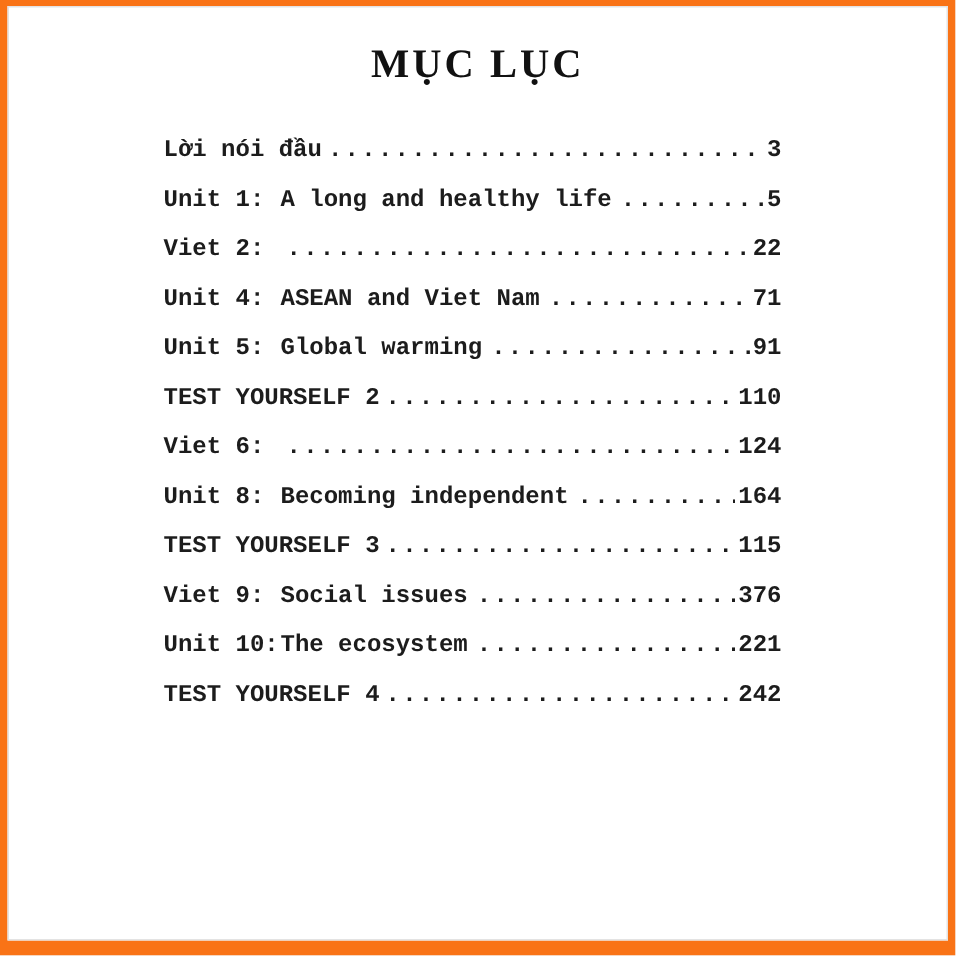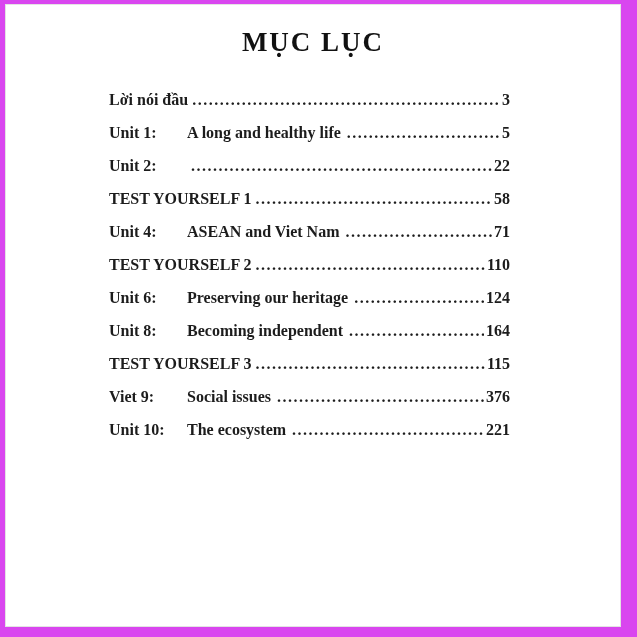--- a/index.html
+++ b/index.html
@@ -4,22 +4,22 @@
 <style>
   html, body {
     margin: 0;
     padding: 0;
     background: #ededed;
   }
   .photo-frame {
     width: 637px;
     height: 637px;
     box-sizing: border-box;
-    background: #d946ef;
-    padding: 4px 16px 10px 5px;
+    background: #f97316;
+    padding: 4px 5px 10px 5px;
   }
   .page {
     width: 100%;
     height: 100%;
     box-sizing: border-box;
     background: #ffffff;
     border: 1px solid #e3e3e3;
     padding-top: 14px;
     overflow: hidden;
     font-family: "Liberation Serif", "DejaVu Serif", serif;
@@ -37,20 +37,21 @@
     padding: 0 110px 0 103px;
   }
   .row {
     display: flex;
     align-items: baseline;
     font-size: 16px;
     font-weight: bold;
     line-height: 16px;
     margin-bottom: 17px;
     color: #1c1c1c;
+    font-family: Liberation Mono, monospace;
   }
   .label {
     white-space: nowrap;
   }
   .unit-label {
     flex: 0 0 78px;
     white-space: nowrap;
   }
   .entry-title {
     white-space: nowrap;
@@ -86,43 +87,43 @@
           <span class="leader"></span>
           <span class="pagenum">3</span>
         </div>
         <div class="row">
           <span class="label unit-label">Unit 1:</span>
           <span class="entry-title">A long and healthy life</span>
           <span class="leader"></span>
           <span class="pagenum">5</span>
         </div>
         <div class="row">
-          <span class="label unit-label">Unit 2:</span>
+          <span class="label unit-label">Viet 2:</span>
           <span class="leader"></span>
           <span class="pagenum">22</span>
-        </div>
-        <div class="row">
-          <span class="label">TEST YOURSELF 1</span>
-          <span class="leader"></span>
-          <span class="pagenum">58</span>
         </div>
         <div class="row">
           <span class="label unit-label">Unit 4:</span>
           <span class="entry-title">ASEAN and Viet Nam</span>
           <span class="leader"></span>
           <span class="pagenum">71</span>
         </div>
         <div class="row">
+          <span class="label unit-label">Unit 5:</span>
+          <span class="entry-title">Global warming</span>
+          <span class="leader"></span>
+          <span class="pagenum">91</span>
+        </div>
+        <div class="row">
           <span class="label">TEST YOURSELF 2</span>
           <span class="leader"></span>
           <span class="pagenum">110</span>
         </div>
         <div class="row">
-          <span class="label unit-label">Unit 6:</span>
-          <span class="entry-title">Preserving our heritage</span>
+          <span class="label unit-label">Viet 6:</span>
           <span class="leader"></span>
           <span class="pagenum">124</span>
         </div>
         <div class="row">
           <span class="label unit-label">Unit 8:</span>
           <span class="entry-title">Becoming independent</span>
           <span class="leader"></span>
           <span class="pagenum">164</span>
         </div>
         <div class="row">
@@ -135,15 +136,20 @@
           <span class="entry-title">Social issues</span>
           <span class="leader"></span>
           <span class="pagenum">376</span>
         </div>
         <div class="row">
           <span class="label unit-label">Unit 10:</span>
           <span class="entry-title">The ecosystem</span>
           <span class="leader"></span>
           <span class="pagenum">221</span>
         </div>
+        <div class="row">
+          <span class="label">TEST YOURSELF 4</span>
+          <span class="leader"></span>
+          <span class="pagenum">242</span>
+        </div>
       </div>
   </div>
 </div>
 
 </body></html>

